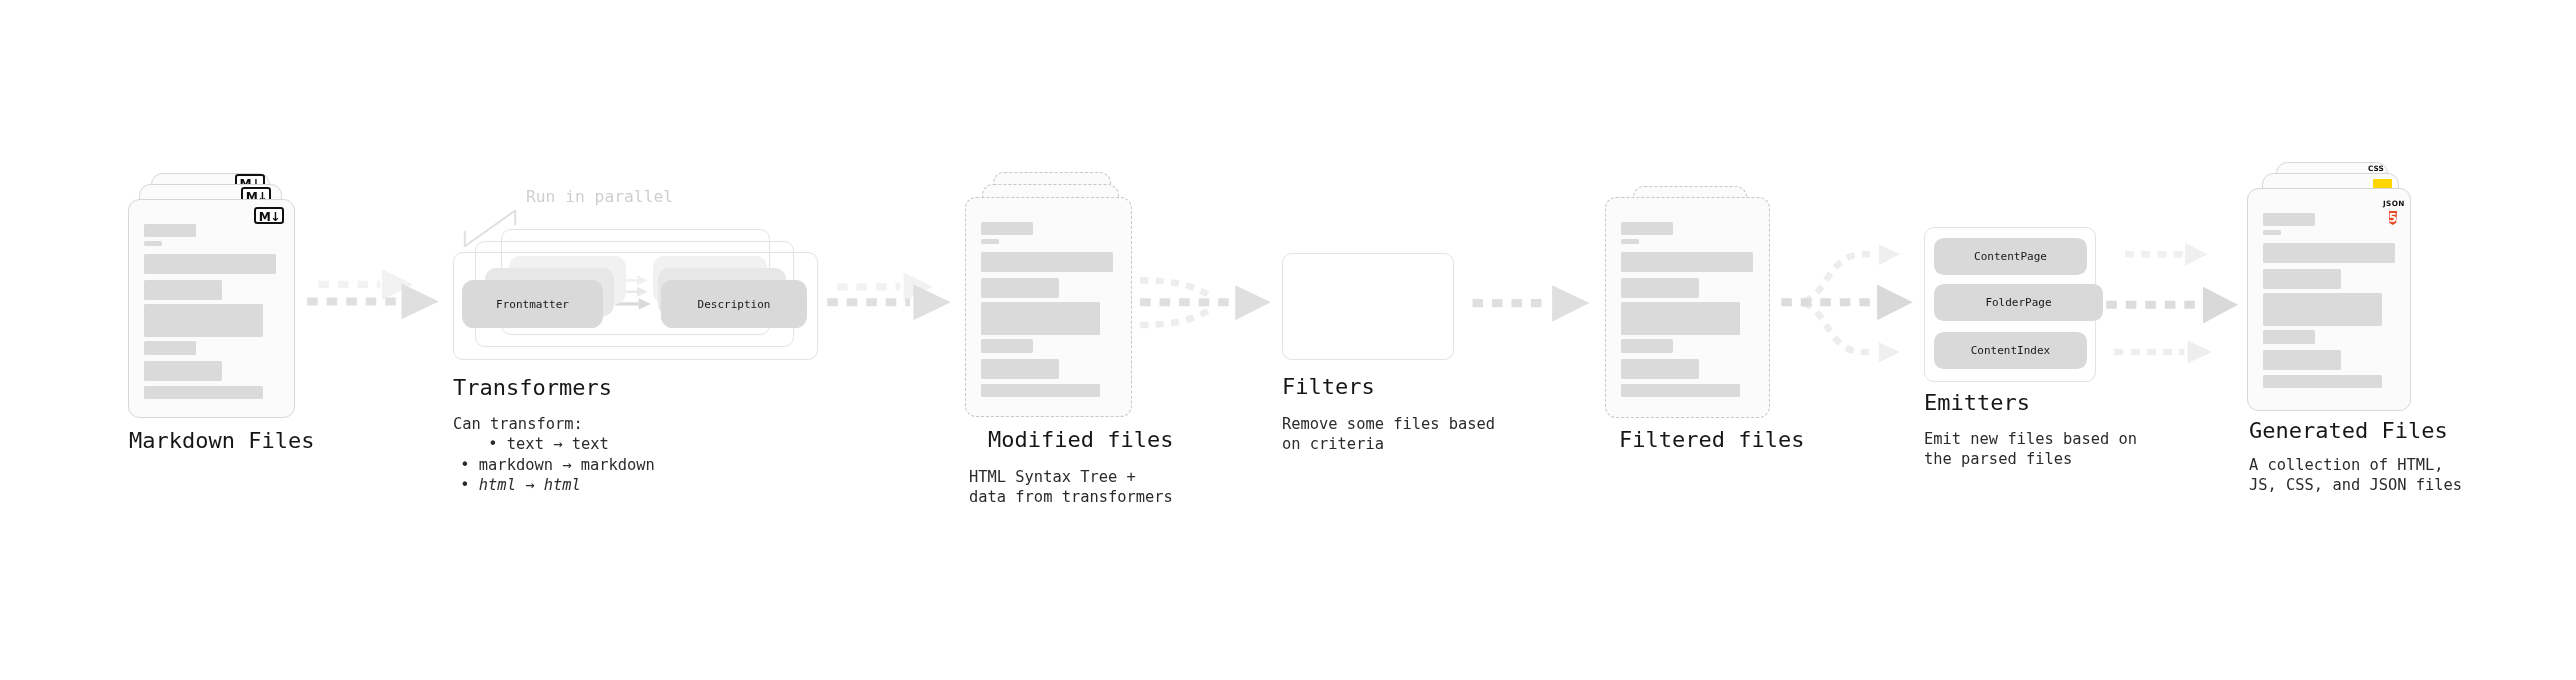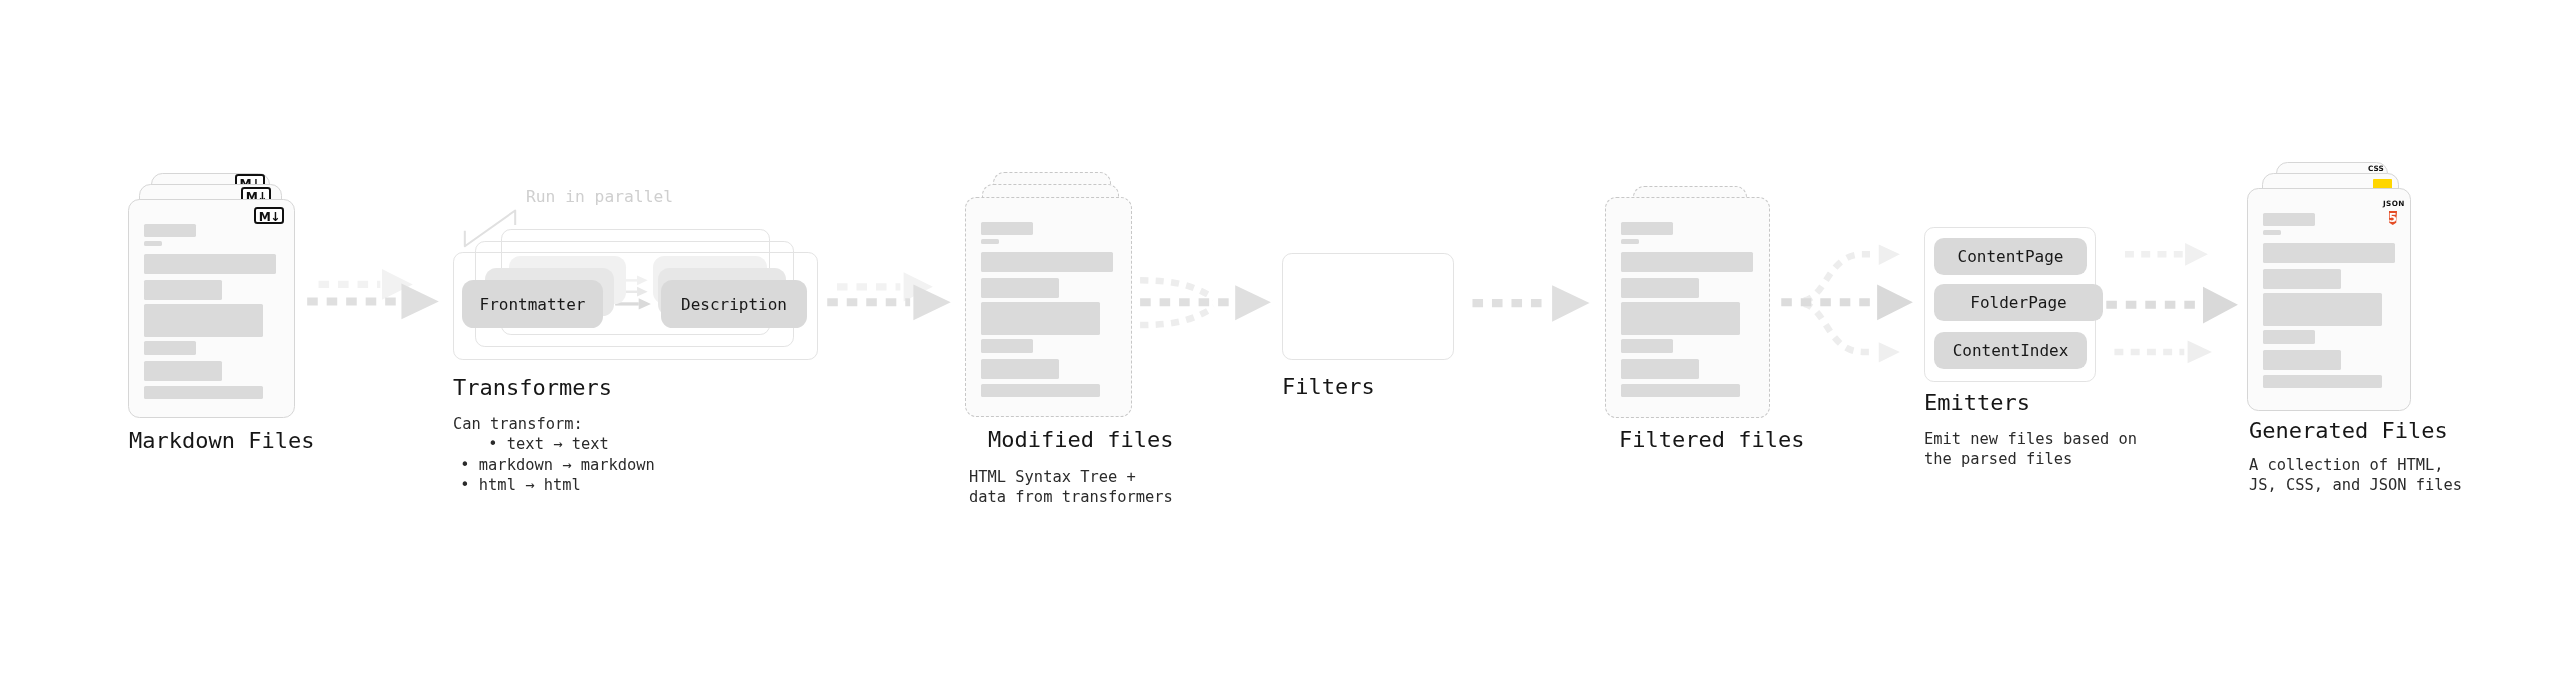--- a/index.html
+++ b/index.html
@@ -37,21 +37,21 @@
   .html-badge{position:absolute;width:19.5px;text-align:center;
     font-family:"DejaVu Sans","Liberation Sans",sans-serif;}
   .html-badge .word{font-weight:bold;font-size:7.3px;line-height:7.3px;color:#111;letter-spacing:0.4px;}
   .html-badge .shield{width:18px;height:20.3px;margin:0.8px auto 0;background:#e44d26;
     clip-path:polygon(0 0,100% 0,91% 84%,50% 100%,9% 84%);
     color:#ffffff;font-weight:bold;font-size:12.2px;line-height:19.5px;text-align:center;}
 
   
   .outline-box{position:absolute;border:1.6px solid #e3e3e3;border-radius:9.8px;box-sizing:border-box;background:transparent;}
   .pill{position:absolute;background:#d9d9d9;border-radius:11.4px;box-sizing:border-box;
-    display:flex;align-items:center;justify-content:center;font-size:16px;color:#181818;}
+    display:flex;align-items:center;justify-content:center;font-size:11px;color:#181818;}
   .pill.g1{background:#e7e7e7;}
   .pill.g2{background:#f1f1f1;}
 
   
   .h-label{position:absolute;font-size:22px;line-height:24.4px;color:#161616;white-space:nowrap;z-index:5;}
   .desc{position:absolute;font-size:15.4px;line-height:20.3px;color:#2b2b2b;white-space:nowrap;z-index:5;}
   .note{position:absolute;font-size:16.3px;line-height:18px;color:#cfcfcf;white-space:nowrap;z-index:5;}
 </style>
 </head>
 <body>
@@ -147,21 +147,21 @@
 
   <div class="pill g2 z2" style="left:653px;top:256px;width:114px;height:48px;"></div>
   <div class="pill g1 z2" style="left:658px;top:268px;width:128px;height:48px;"></div>
   <div class="pill z3" style="left:661px;top:280px;width:146px;height:48px;">Description</div>
 
   <div class="h-label" style="left:453px;top:376px;">Transformers</div>
   <div class="desc" style="left:453px;top:414px;">
     <div>Can transform:</div>
     <div style="padding-left:7.3px;margin-left:28px;">• text → text</div>
     <div style="padding-left:7.3px;">• markdown → markdown</div>
-    <div style="padding-left:7.3px;">• html → html</div>
+    <div style="padding-left:7.3px;font-style:italic;">• html → html</div>
   </div>
 
   <div class="doc-card dashed z1" style="left:993px;top:172px;width:118px;height:61px;"></div>
   <div class="doc-card dashed z2" style="left:982px;top:184px;width:137px;height:61px;"></div>
   <div class="doc-card dashed z3" style="left:965px;top:197px;width:167px;height:220px;">
     <i class="bar b1"></i>
     <i class="bar b2"></i>
     <i class="bar b3"></i>
     <i class="bar b4"></i>
     <i class="bar b5"></i>
@@ -170,20 +170,24 @@
     <i class="bar b8"></i>
   </div>
   <div class="h-label" style="left:943px;top:428px;padding-left:45px;">Modified files</div>
   <div class="desc" style="left:969px;top:467px;">
     <div>HTML Syntax Tree +</div>
     <div>data from transformers</div>
   </div>
 
   <div class="outline-box z1" style="left:1282px;top:253px;width:172px;height:107px;"></div>
   <div class="h-label" style="left:1282px;top:375px;">Filters</div>
+  <div class="desc" style="left:1282px;top:414px;">
+    <div>Remove some files based</div>
+    <div>on criteria</div>
+  </div>
 
   <div class="doc-card dashed z1" style="left:1633px;top:186px;width:114px;height:57px;"></div>
   <div class="doc-card dashed z3" style="left:1605px;top:197px;width:165px;height:221px;">
     <i class="bar b1"></i>
     <i class="bar b2"></i>
     <i class="bar b3"></i>
     <i class="bar b4"></i>
     <i class="bar b5"></i>
     <i class="bar b6"></i>
     <i class="bar b7"></i>

